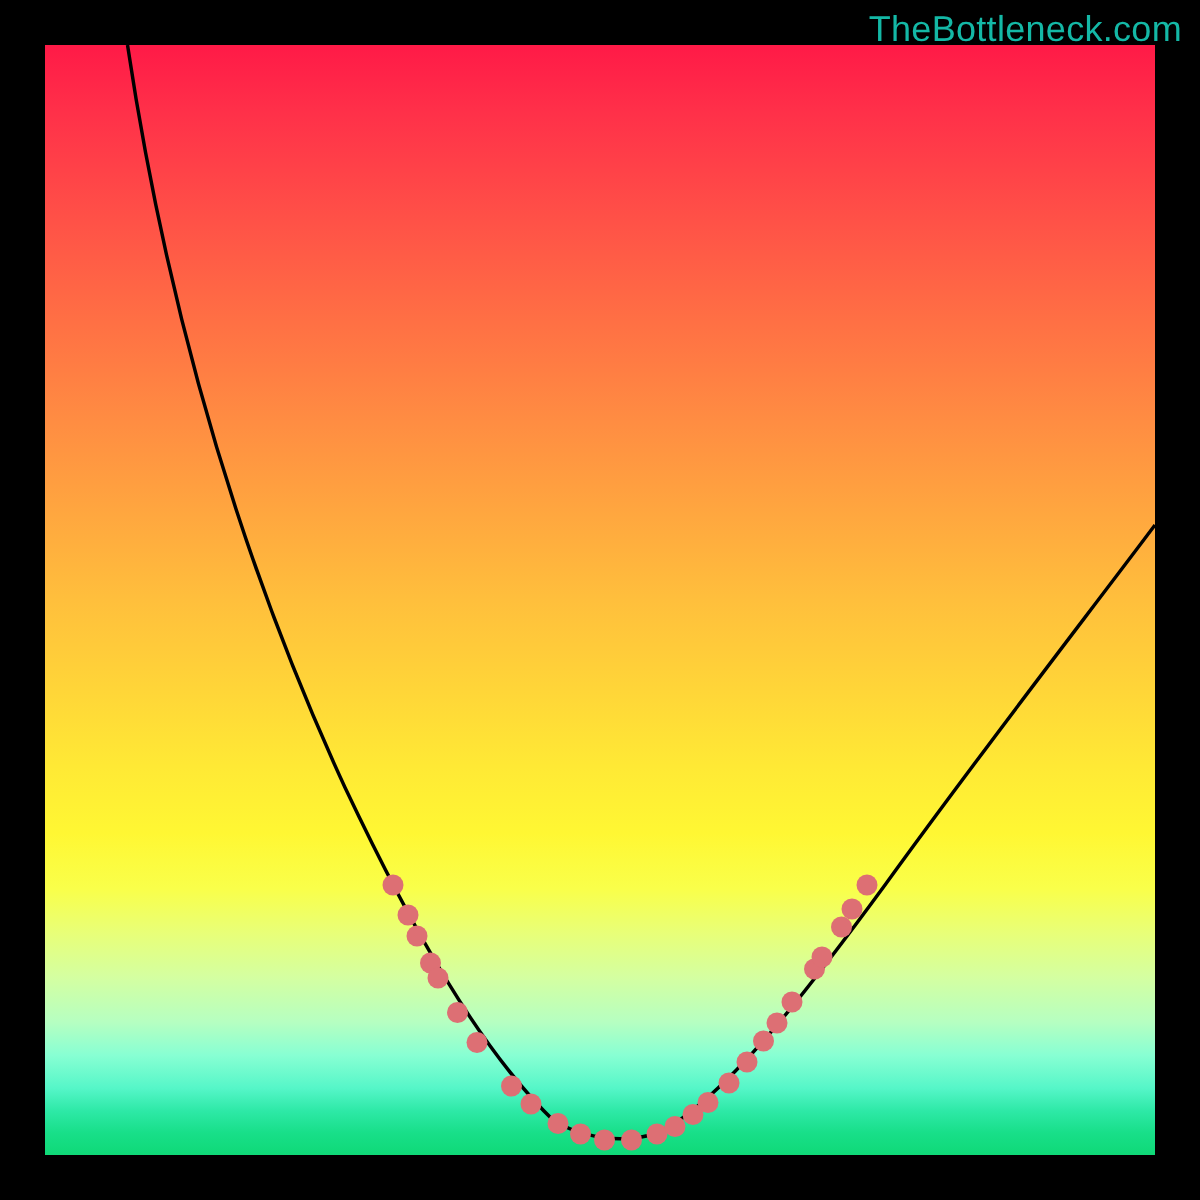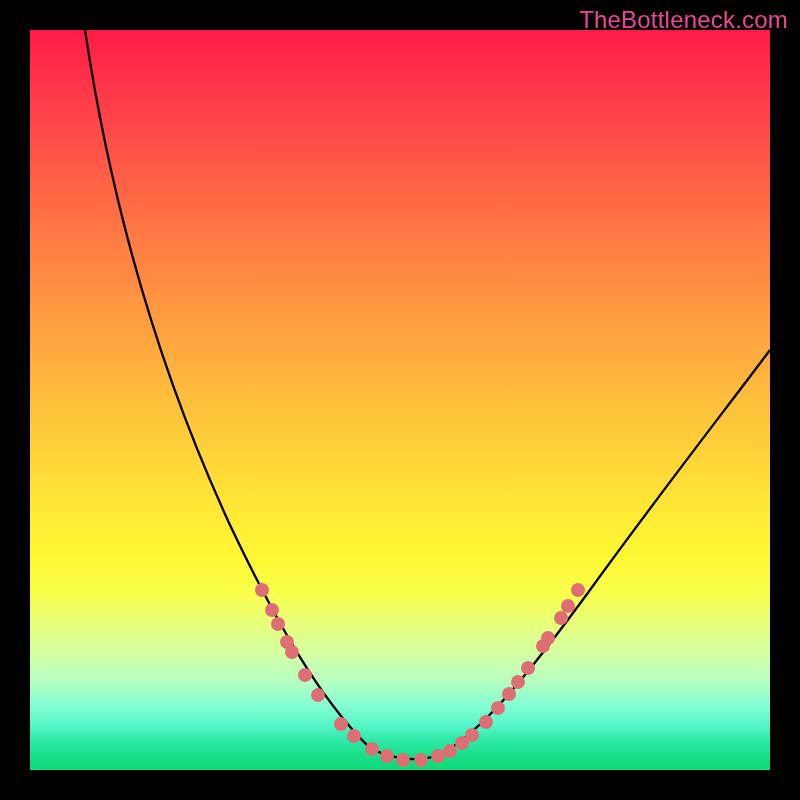--- a/index.html
+++ b/index.html
@@ -45,21 +45,21 @@
       #55f6c8 94%,
       #2ee9a7 96%,
       #18df89 98%,
       #0fd977 100%
     );
   }
   .watermark {
     position: absolute;
     top: 6px;
     right: 12px;
-    color: #ec4899;
+    color: #14b8a6;
     font-size: 24px;
     font-weight: 500;
     letter-spacing: 0.2px;
   }
   svg.curve {
     position: absolute;
     left: 0;
     top: 0;
     width: 740px;
     height: 740px;

